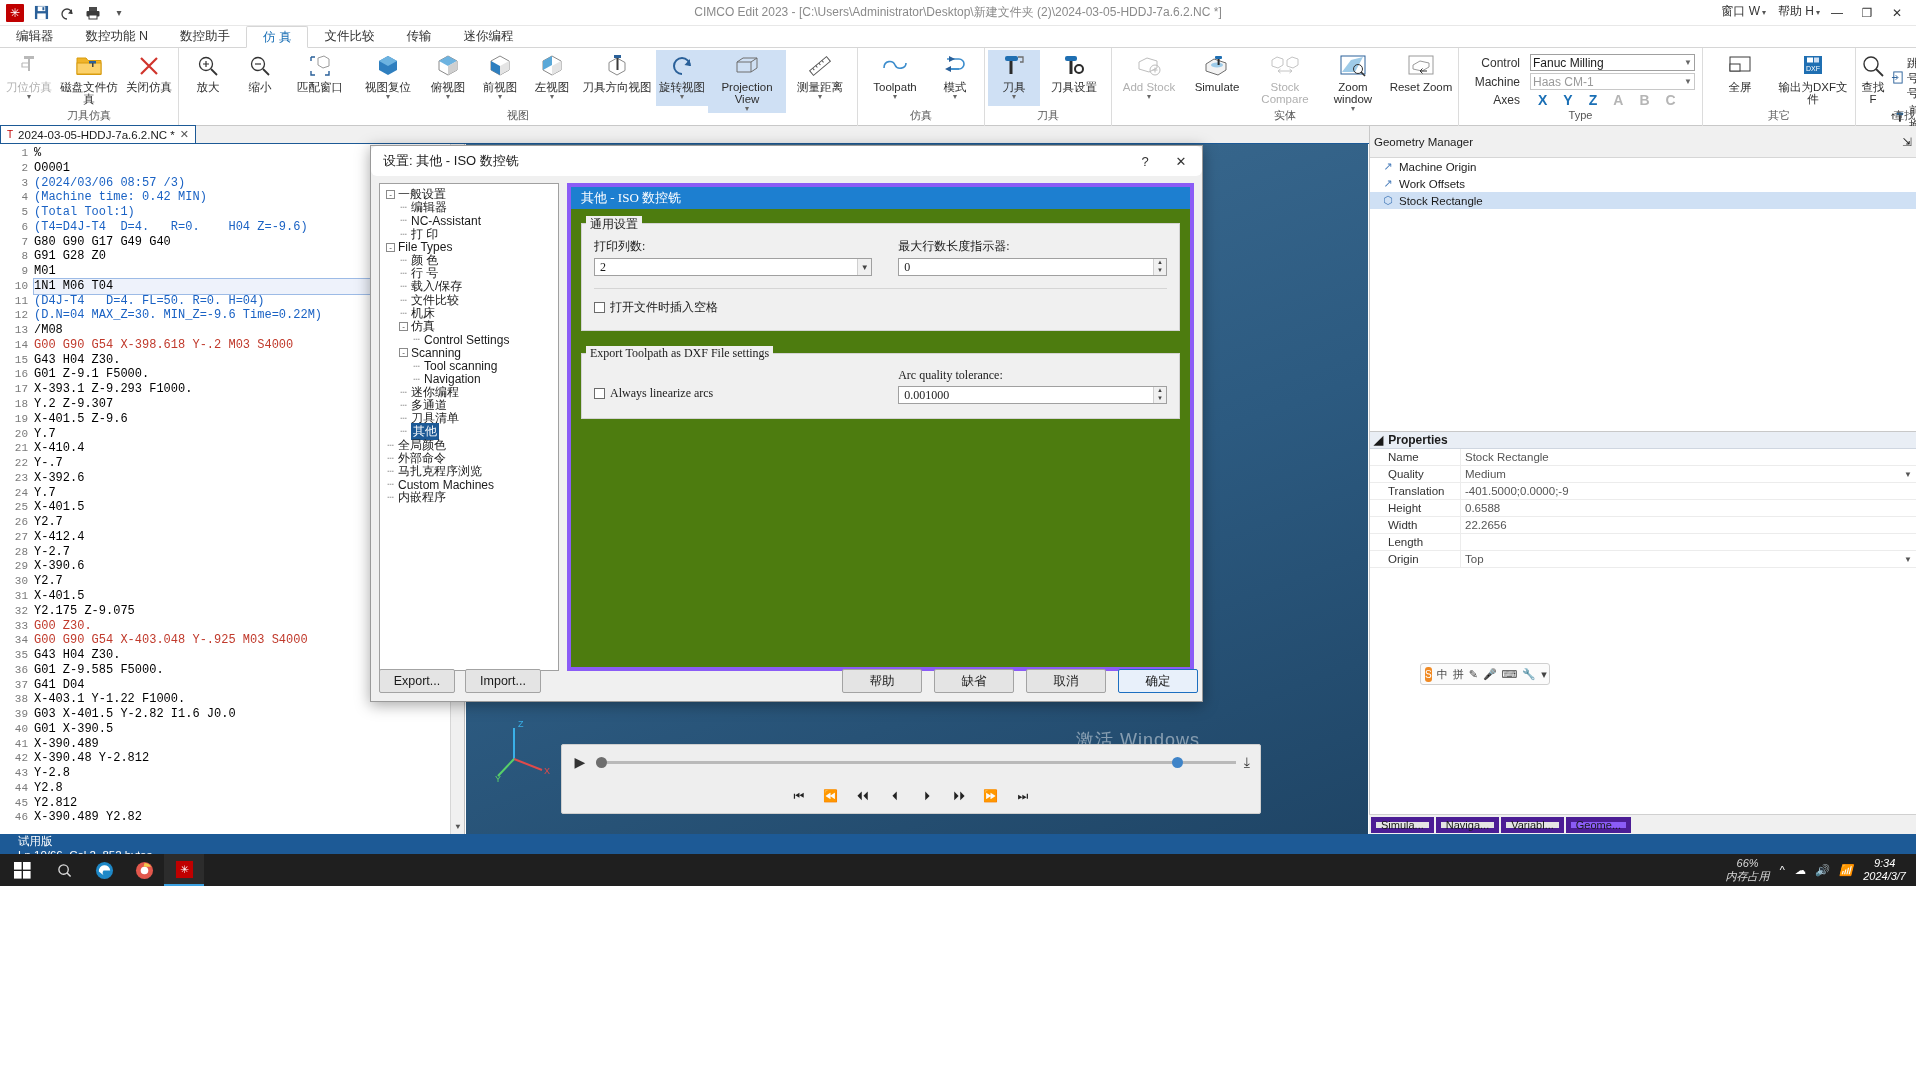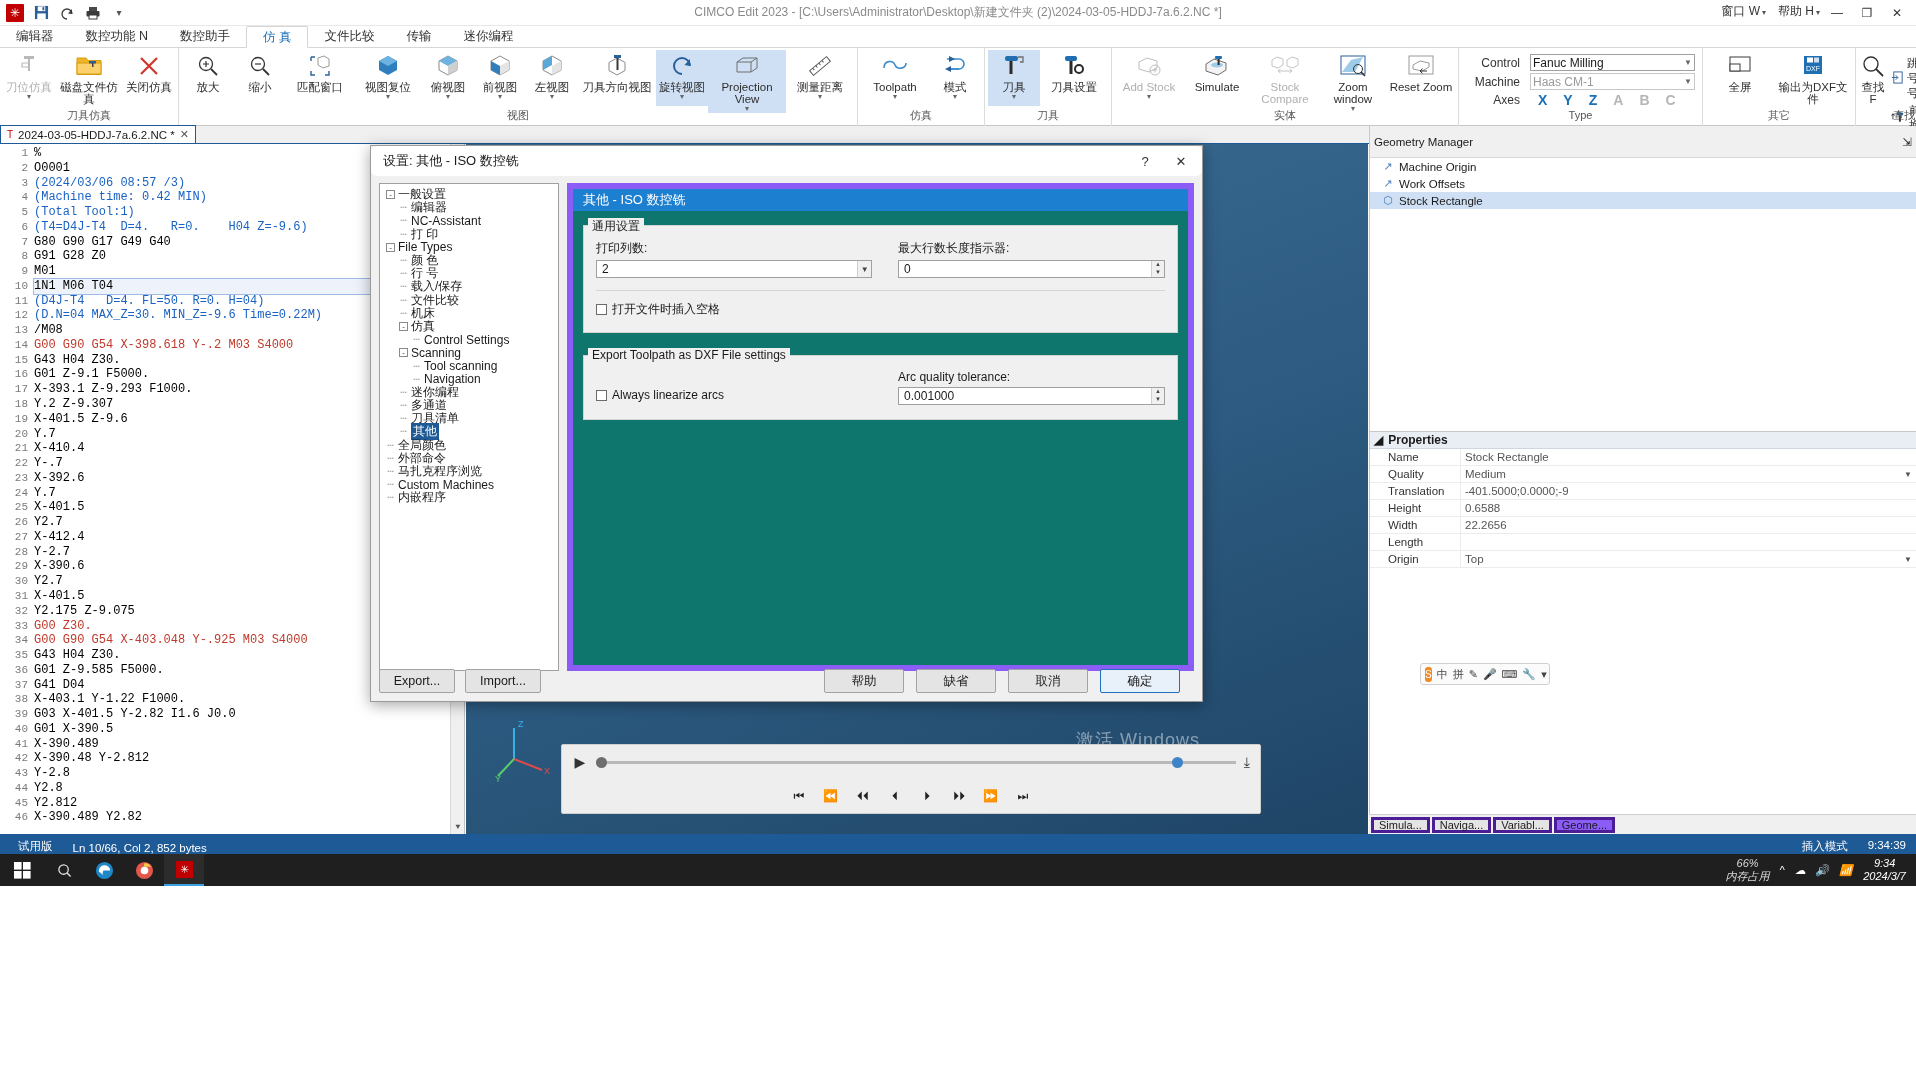--- a/index.html
+++ b/index.html
@@ -208,29 +208,29 @@
   .imeBar .orange { width:15px;height:15px;background:#f08a24;border-radius:3px;color:#fff;
                     display:flex;align-items:center;justify-content:center;font-size:10px;}
 
   .docktabs {
     position:absolute; left:1369px; top:814px; width:547px; height:20px;
     display:flex; align-items:center; gap:2px; background:#f0f0f0;
     border-top:1px solid #d0d0d0; padding-left:2px;
   }
   .docktabs div {
     height:16px; padding:0 5px; font-size:11px; color:#1a1a1a;
-    background:#e4e4e4; border:3px solid #4c1d95; display:flex; align-items:center;
+    background:#e4e4e4; border:5px solid #4c1d95; display:flex; align-items:center;
   }
   .docktabs div.active { background:#8b5cf6; }
 
   
   .statusbar {
     position:absolute; left:0; top:834px; width:1916px; height:20px;
-    background:#1d5a96; color:#ffffff; display:flex; align-items:flex-end;
-    font-size:11.5px; padding-left:8px; gap:0;
+    background:#1d5a96; color:#ffffff; display:flex; align-items:flex-start;
+    font-size:11.5px; padding-left:8px; gap:0;flex-direction:column;
   }
   .statusbar .sseg { padding:0 10px; }
   .statusbar .right { margin-left:auto; display:flex; }
 
   
   .taskbar {
     position:absolute; left:0; top:854px; width:1916px; height:32px;
     background:#1f1f1f; display:flex; align-items:center; color:#fff;
   }
   .tb-start { width:44px; height:32px; display:flex; align-items:center; justify-content:center;}
@@ -265,21 +265,21 @@
   .tnode .exp {
     width:9px; height:9px; border:1px solid #8a8a8a; background:#fff; color:#333;
     font-size:8px; line-height:7px; text-align:center; margin-right:3px; flex:0 0 9px;
   }
   .tnode .dash { width:9px; margin-right:3px; color:#9a9a9a; font-size:11px; text-align:center; flex:0 0 9px;}
   .tnode .lbl { font-size:12px; }
   .tnode.sel .lbl { background:#1d5a96; color:#ffffff; padding:0 2px;}
 
   .panel {
     position:absolute; left:196px; top:7px; right:8px; height:488px;
-    background:#0f766e; border:6px solid #8b5cf6;
+    background:#4d7c0f; border:4px solid #8b5cf6;font-family:Liberation Serif, serif;
   }
   .panel-hdr {
     height:22px; background:#1d7fd0; color:#ffffff;
     display:flex; align-items:center; padding-left:10px;
     font-size:13px;
   }
   .fieldset {
     position:relative; margin:14px 10px 0 10px; border:1px solid #d3d3d3;
     padding:14px 12px 14px 12px; background:#f0f0f0;
   }
@@ -312,21 +312,21 @@
   .dlg-foot {
     position:absolute; left:0; right:0; bottom:8px; height:26px;
   }
   .btn {
     height:24px; border:1px solid #a3a3a3; background:#e4e4e4;
     font-size:12.5px; color:#1a1a1a; display:flex; align-items:center; justify-content:center;
     border-radius:2px;
   }
   .btn.primary { border:1.5px solid #1d6fc0; background:#e8f0fa; }
   .footleft { position:absolute; left:8px; bottom:0; display:flex; gap:10px;}
-  .footright { position:absolute; right:22px; bottom:0; display:flex; gap:12px;}
+  .footright { position:absolute; right:4px; bottom:0; display:flex; gap:12px;}
   .footleft .btn { width:76px; }
   .footright .btn { width:80px; }
 
   
   .actwm {
     position:absolute; left:1390px; top:770px; color:rgba(255,255,255,0.55);
     font-size:18px; line-height:23px; pointer-events:none;
   }
   .actwm small { display:block; font-size:12px; }
 </style>

